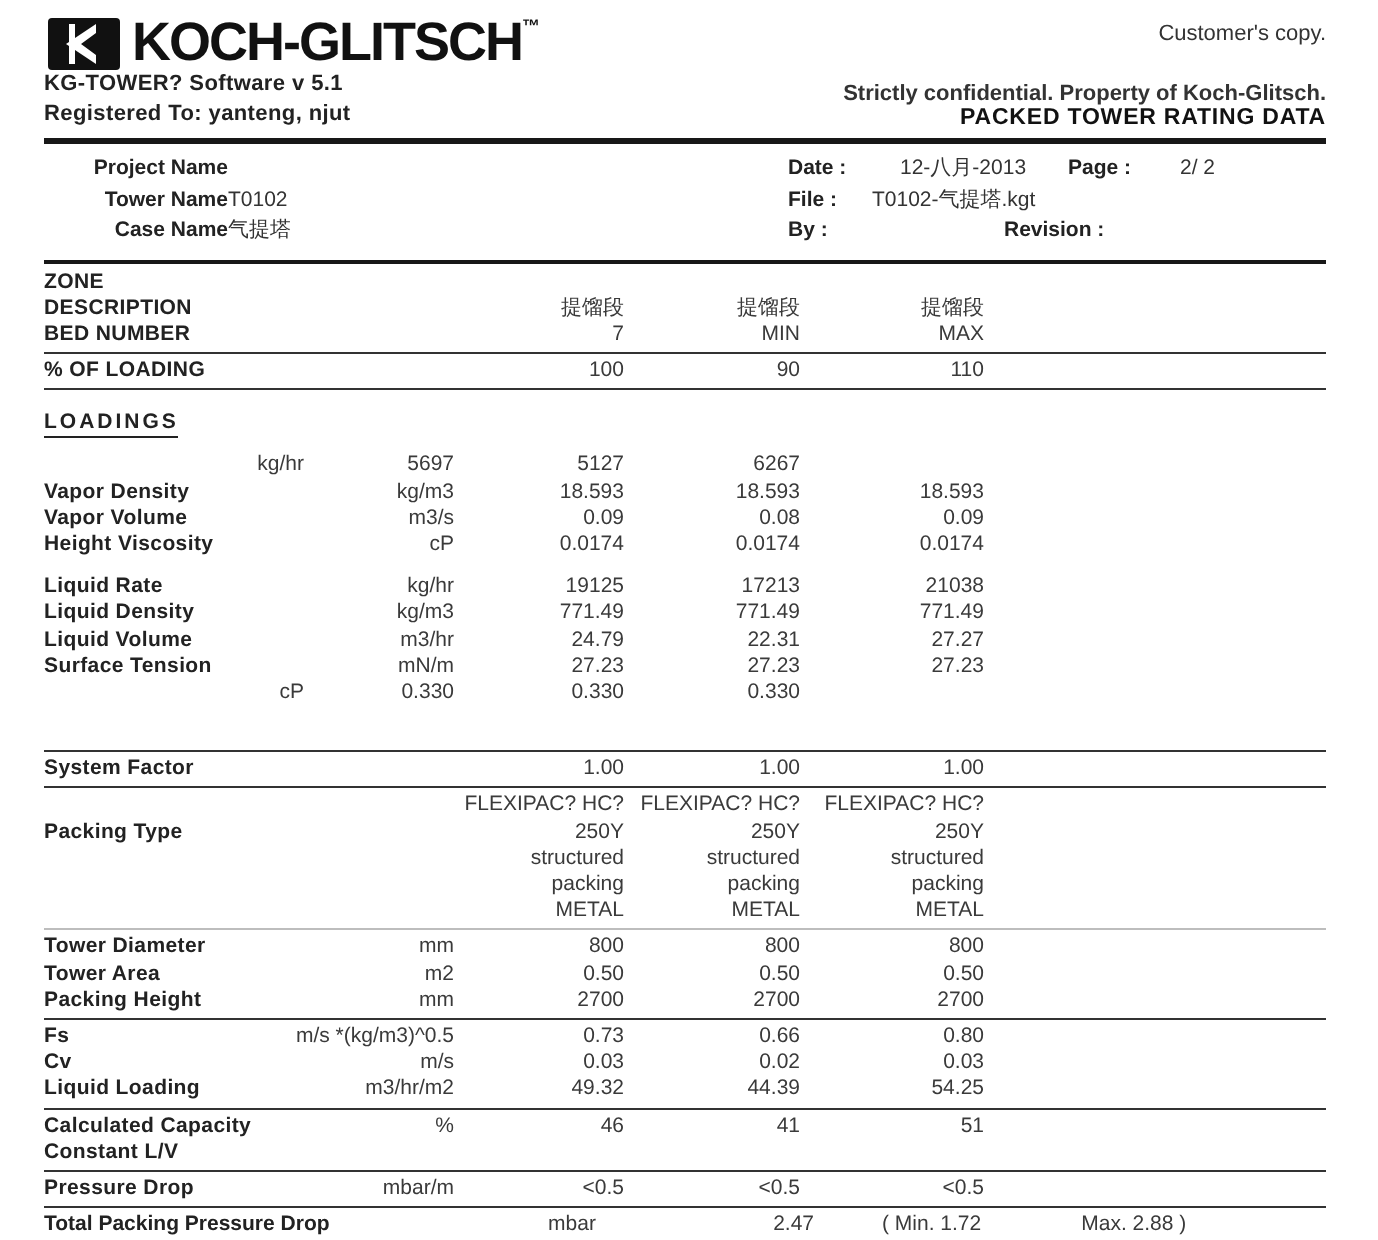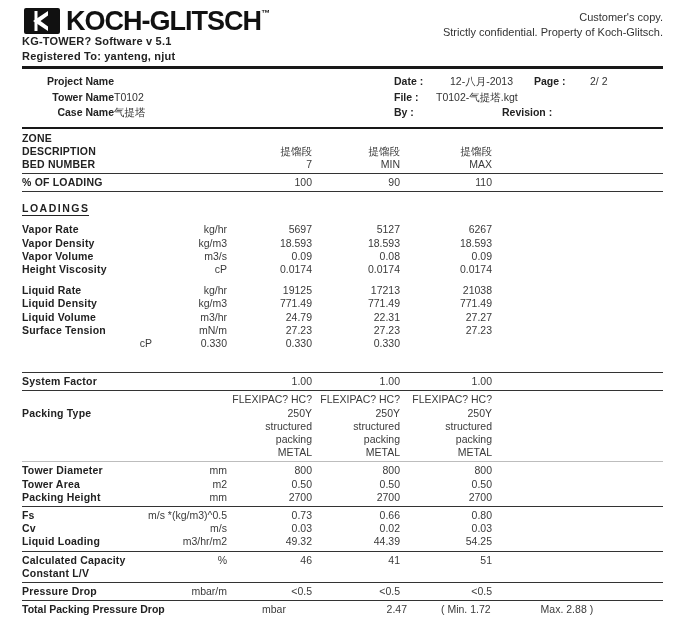--- a/index.html
+++ b/index.html
@@ -11,21 +11,21 @@
   .hdr { display:flex; justify-content:space-between; align-items:stretch; }
   .hdr-left { display:flex; flex-direction:column; }
   .logo-row { display:flex; align-items:center; gap:6px; margin-left:2px; }
   .logo-mark { width:36px; height:26px; display:inline-block; }
   .logo-text { font-size:27px; font-weight:bold; letter-spacing:-1px; color:#111; line-height:26px; }
   .logo-tm { font-size:9px; font-weight:bold; vertical-align:top; line-height:10px; color:#111; }
   .soft-line { font-size:11px; font-weight:bold; color:#222; margin-top:1px; letter-spacing:0.2px; }
   .reg-line  { font-size:11px; font-weight:bold; color:#222; margin-top:3px; letter-spacing:0.2px; }
   .hdr-right { display:flex; flex-direction:column; text-align:right; font-size:11px; padding-top:3px; }
   .conf1 { color:#333; }
-  .conf2 { color:#333; margin-top:3px; }
+  .conf2 { color:#333; margin-top:18px;font-weight:bold; }
   .rpt-title { font-weight:bold; color:#111; margin-top:auto; letter-spacing:0.4px; font-size:11.5px; }
 
   .rule { border:0; border-top:1px solid #333; margin:0; }
   .rule.thick { border-top:3px solid #181818; margin-top:4px; }
   .rule.med   { border-top:2px solid #181818; }
   .rule.faint { border-top:1px solid #bdbdbd; }
 
   
   .info { display:flex; padding:5px 0 6px 4px; font-size:10.5px; }
   .info-left { width:368px; }
@@ -49,21 +49,21 @@
   .sec-gap { height:8px; }
   .head-line { font-weight:bold; letter-spacing:1.5px; color:#222;
                display:inline-block; border-bottom:1px solid #222; padding-bottom:1px; margin:8px 0 7px 0; }
   .rule-tight { margin:2px 0; }
   .two-line .cl div { line-height:13.2px; }
   .big-gap { height:20px; }
 
   
   .total-row { display:flex; line-height:13.5px; }
   .t-label { font-weight:bold; width:240px; color:#222; }
-  .t-unit { width:48px; color:#3a3a3a; }
+  .t-unit { width:48px; color:#3a3a3a;text-align:center; }
   .t-val { width:97px; text-align:right; color:#3a3a3a; }
   .t-min { margin-left:34px; color:#3a3a3a; }
   .t-max { margin-left:50px; color:#3a3a3a; }
   .note-line { font-size:10px; letter-spacing:0.3px; color:#222; line-height:13px; margin-top:1px; }
 </style>
 </head>
 <body>
 
 <div class="page">
 
@@ -78,20 +78,21 @@
           </svg>
         </span>
         <span><span class="logo-text">KOCH-GLITSCH</span><span class="logo-tm">™</span></span>
       </div>
       <div class="soft-line">KG-TOWER? Software v 5.1</div>
       <div class="reg-line">Registered To: yanteng, njut</div>
     </div>
     <div class="hdr-right">
       <div class="conf1">Customer's copy.</div>
       <div class="conf2">Strictly confidential. Property of Koch-Glitsch.</div>
+      <div class="rpt-title">PACKED TOWER RATING DATA</div>
     </div>
   </div>
   <div class="rule thick"></div>
 
   <div class="info">
     <div class="info-left">
       <div class="info-row">
         <span class="ilabel">Project Name</span>
         <span class="ival"></span>
       </div>
@@ -150,21 +151,20 @@
       <span class="cv">90</span>
       <span class="cv">110</span>
     </div>
     <div class="rule rule-tight"></div>
 
     <div class="head-line">LOADINGS</div>
 
     <div>
 
     <div class="row">
-        <span class="cl">Vapor Rate</span>
         <span class="cu">kg/hr</span>
         <span class="cv">5697</span>
         <span class="cv">5127</span>
         <span class="cv">6267</span>
       </div>
         <div class="row">
         <span class="cl">Vapor Density</span>
         <span class="cu">kg/m3</span>
         <span class="cv">18.593</span>
         <span class="cv">18.593</span>

